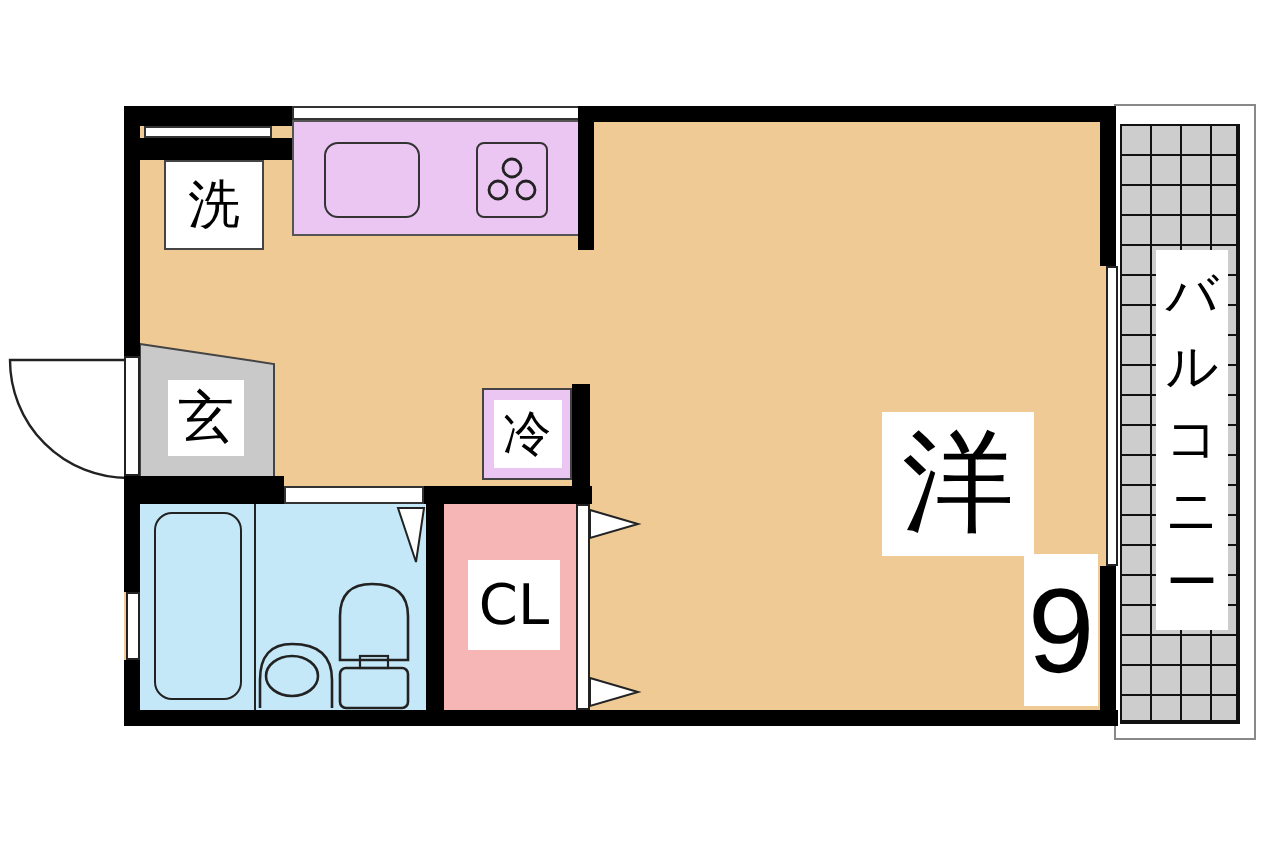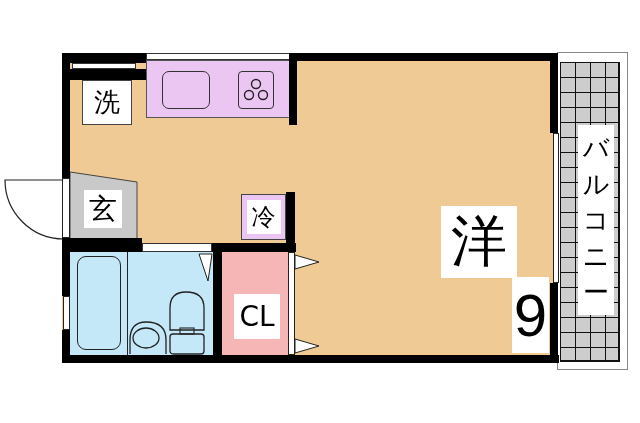--- a/index.html
+++ b/index.html
@@ -62,21 +62,21 @@
   <path d="M2,40 L2,18 Q2,2 18,2 Q36,2 36,18 L36,40 Z" fill="none" stroke="#222" stroke-width="1.3"></path>
   <rect x="2" y="44" width="34" height="20" rx="3" fill="none" stroke="#222" stroke-width="1.3"></rect>
   <rect x="12" y="38" width="14" height="6" fill="none" stroke="#222" stroke-width="1.1"></rect>
 </svg>
 <svg style="left:198px;top:253px;" width="15" height="30">
   <polygon points="1,1 14,1 10,28" fill="#fff" stroke="#222" stroke-width="1"></polygon>
 </svg>
 <div class="abs" style="left:63px;top:296px;width:7px;height:34px;background:#fff;border:1px solid #222;"></div>
 
 <div class="abs" style="left:222px;top:252px;width:66px;height:103px;background:#f6b6b6;"></div>
-<div class="label-box" style="left:234px;top:280px;width:46px;height:45px;font-size:28px;margin-top:14px;">
+<div class="label-box" style="left:234px;top:280px;width:46px;height:45px;font-size:28px;">
   <span>CL</span>
 </div>
 <div class="abs" style="left:288px;top:252px;width:7px;height:103px;background:#fff;border:1px solid #222;"></div>
 <svg style="left:295px;top:254px;" width="26" height="16">
   <polygon points="0,1 24,8 0,15" fill="#fff" stroke="#222" stroke-width="1"></polygon>
 </svg>
 <svg style="left:295px;top:338px;" width="26" height="16">
   <polygon points="0,1 24,8 0,15" fill="#fff" stroke="#222" stroke-width="1"></polygon>
 </svg>
 

